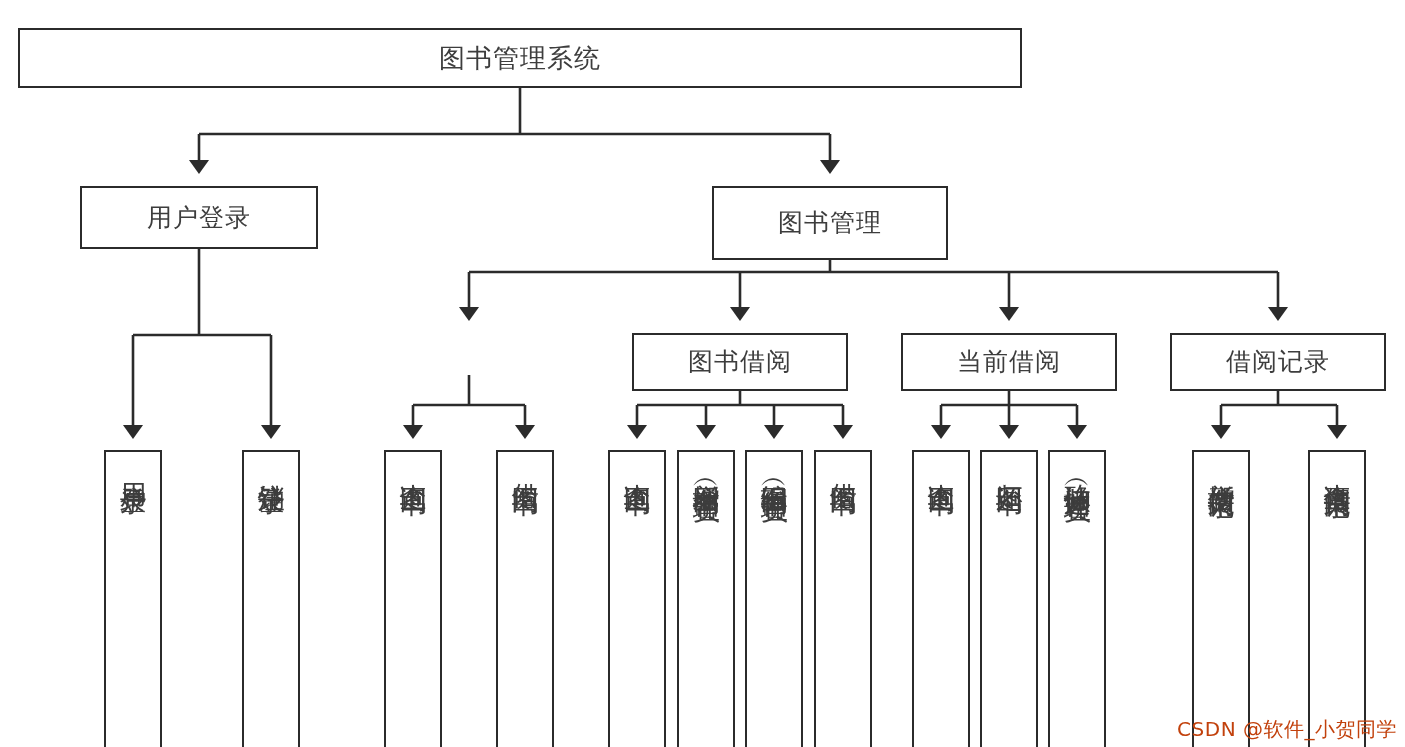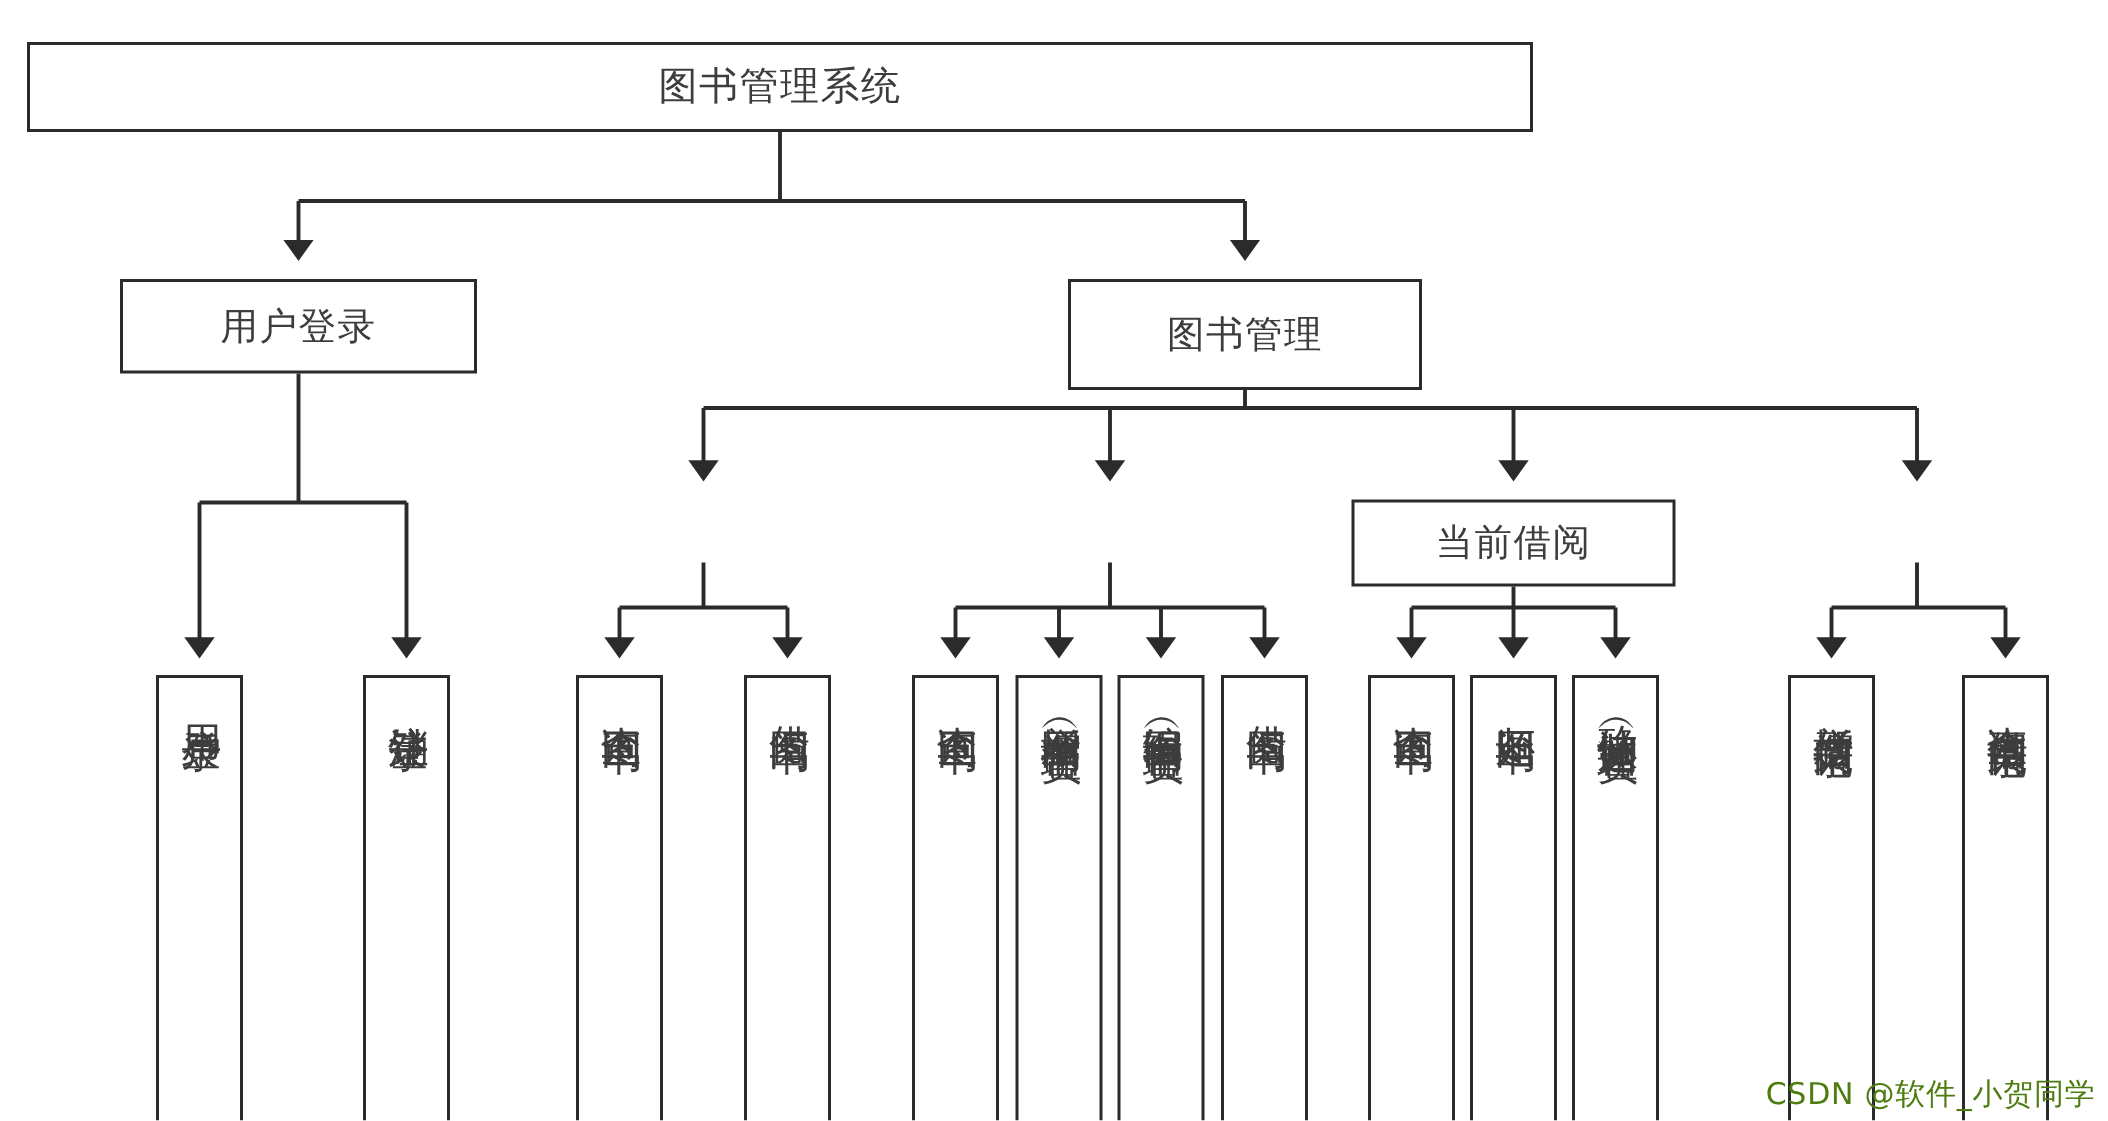--- a/index.html
+++ b/index.html
@@ -61,21 +61,21 @@
     text-orientation: upright;
     font-size: 27px;
     line-height: 1.06;
     letter-spacing: 2px;
   }
   .watermark {
     position: absolute;
     right: 8px;
     bottom: 4px;
     font-size: 20px;
-    color: #4d7c0f;
+    color: #c2410c;
     letter-spacing: 0.5px;
     white-space: nowrap;
     font-family: "DejaVu Sans", "Liberation Sans", sans-serif;
   }
 </style>
 </head>
 <body>
 
 <div id="canvas">
 
@@ -136,23 +136,29 @@
     <span class="lbl">图书管理系统</span>
   </div>
 
   <div class="node h" style="left:80px; top:170px; width:238px; height:63px;">
     <span class="lbl">用户登录</span>
   </div>
   <div class="node h" style="left:712px; top:170px; width:236px; height:74px;">
     <span class="lbl">图书管理</span>
   </div>
 
+  <div class="node h" style="left:632px; top:317px; width:216px; height:58px;">
+    <span class="lbl">图书借阅</span>
+  </div>
   <div class="node h" style="left:901px; top:317px; width:216px; height:58px;">
     <span class="lbl">当前借阅</span>
   </div>
+  <div class="node h" style="left:1170px; top:317px; width:216px; height:58px;">
+    <span class="lbl">借阅记录</span>
+  </div>
 
   <div class="node v" style="left:104px; top:434px; width:58px; height:301px;">
     <span class="lbl">用户登录</span>
   </div>
   <div class="node v" style="left:242px; top:434px; width:58px; height:301px;">
     <span class="lbl">注销登录</span>
   </div>
 
   <div class="node v" style="left:384px; top:434px; width:58px; height:301px;">
     <span class="lbl">查询图书</span>

